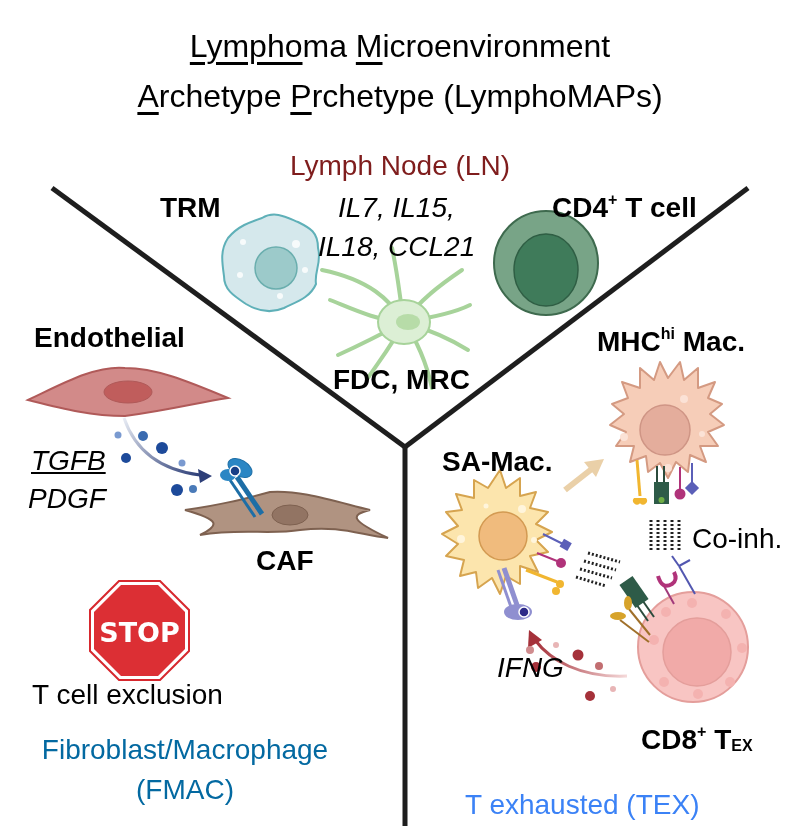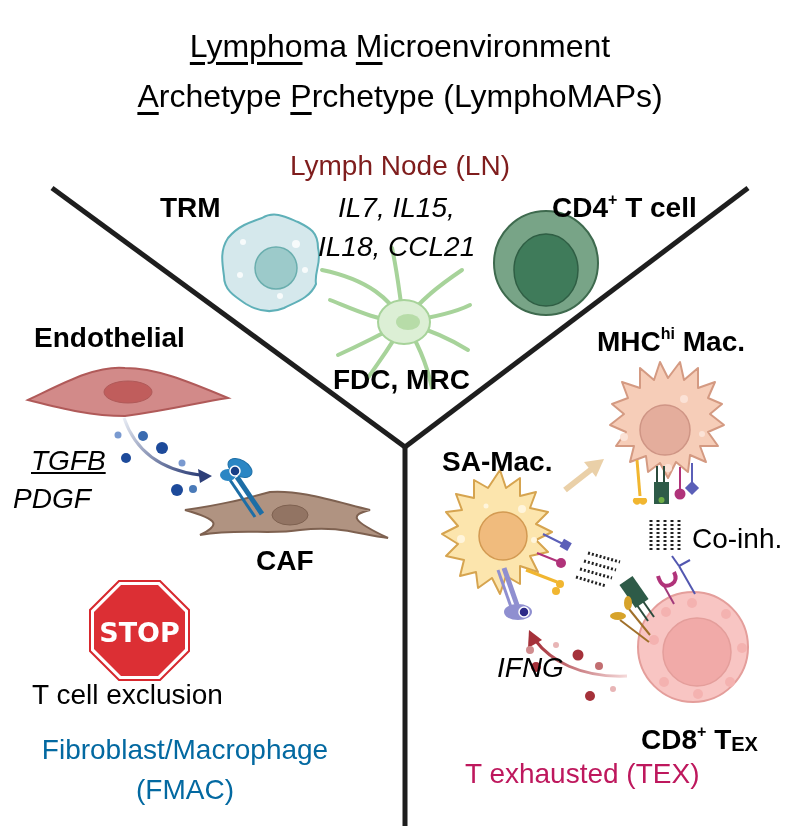--- a/index.html
+++ b/index.html
@@ -5,23 +5,23 @@
   html, body { margin: 0; padding: 0; background: #ffffff; }
   body { width: 800px; height: 826px; position: relative; overflow: hidden;
          font-family: "Liberation Sans", sans-serif; color: #000; }
   .abs { position: absolute; white-space: nowrap; }
   .title { left: 0; width: 800px; text-align: center; font-size: 32px; line-height: 44px; }
   .u { text-decoration: underline; text-decoration-thickness: 3px; text-underline-offset: 5px; }
   .lbl { font-size: 28px; line-height: 32px; }
   .ital { font-style: italic; }
   .green { color: #7f1d1d; }
   .blue { color: #0369a1; }
-  .red { color: #be185d; }
+  .red { color: #3b82f6; margin-top: 31px; }
   sup { font-size: 16px; vertical-align: 12px; line-height: 0; }
-  sub { font-size: 20px; vertical-align: -2px; line-height: 0; }
+  sub { font-size: 16px; vertical-align: -2px; line-height: 0; }
   svg.scene { position: absolute; left: 0; top: 0; }
 </style>
 </head>
 <body>
 
 <div class="abs title" style="top:24px;">
   <span class="u">Lympho</span><span>ma </span><span class="u">M</span><span>icroenvironment</span>
 </div>
 <div class="abs title" style="top:74px;">
   <span class="u">A</span><span>rchetype </span><span class="u">P</span><span>rchetype (LymphoMAPs)</span>
@@ -223,21 +223,21 @@
 
 <div class="abs lbl green" style="left:285px; top:150px; width:230px; text-align:center;">Lymph Node (LN)</div>
 <div class="abs lbl" style="left:160px; top:192px; font-weight:bold;">TRM</div>
 <div class="abs lbl ital" style="left:338px; top:192px;">IL7, IL15,</div>
 <div class="abs lbl ital" style="left:318px; top:231px;">IL18, CCL21</div>
 <div class="abs lbl" style="left:552px; top:192px; font-weight:bold;"><span>CD4</span><sup>+</sup><span> T cell</span></div>
 <div class="abs lbl" style="left:333px; top:364px; font-weight:bold;">FDC, MRC</div>
 
 <div class="abs lbl" style="left:34px; top:322px; font-weight:bold;">Endothelial</div>
 <div class="abs lbl ital" style="left:31px; top:445px;text-decoration:underline;">TGFB</div>
-<div class="abs lbl ital" style="left:13px; top:483px;">PDGF</div>
+<div class="abs lbl ital" style="left:28px; top:483px;">PDGF</div>
 <div class="abs lbl" style="left:256px; top:545px; font-weight:bold;">CAF</div>
 <div class="abs lbl" style="left:32px; top:679px;">T cell exclusion</div>
 <div class="abs lbl blue" style="left:0; top:734px; width:370px; text-align:center;">Fibroblast/Macrophage</div>
 <div class="abs lbl blue" style="left:0; top:774px; width:370px; text-align:center;">(FMAC)</div>
 
 <div class="abs lbl" style="left:597px; top:326px; font-weight:bold;"><span>MHC</span><sup>hi</sup><span> Mac.</span></div>
 <div class="abs lbl" style="left:442px; top:446px; font-weight:bold;">SA-Mac.</div>
 <div class="abs lbl" style="left:692px; top:523px;">Co-inh.</div>
 <div class="abs lbl ital" style="left:497px; top:652px;">IFNG</div>
 <div class="abs lbl" style="left:641px; top:724px; font-weight:bold;"><span>CD8</span><sup>+</sup><span> T</span><sub>EX</sub></div>

